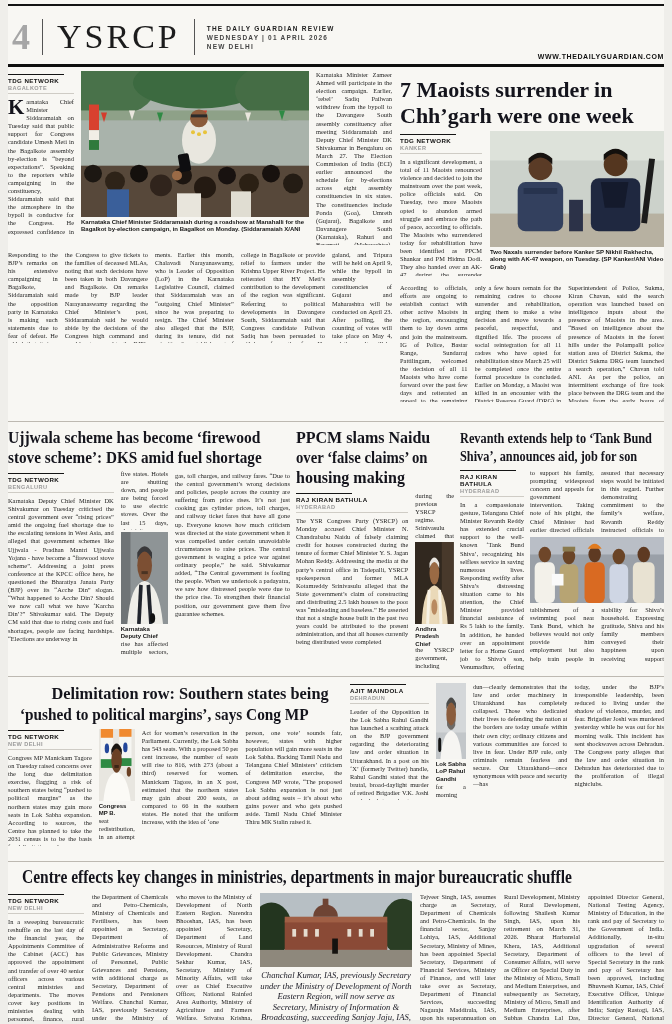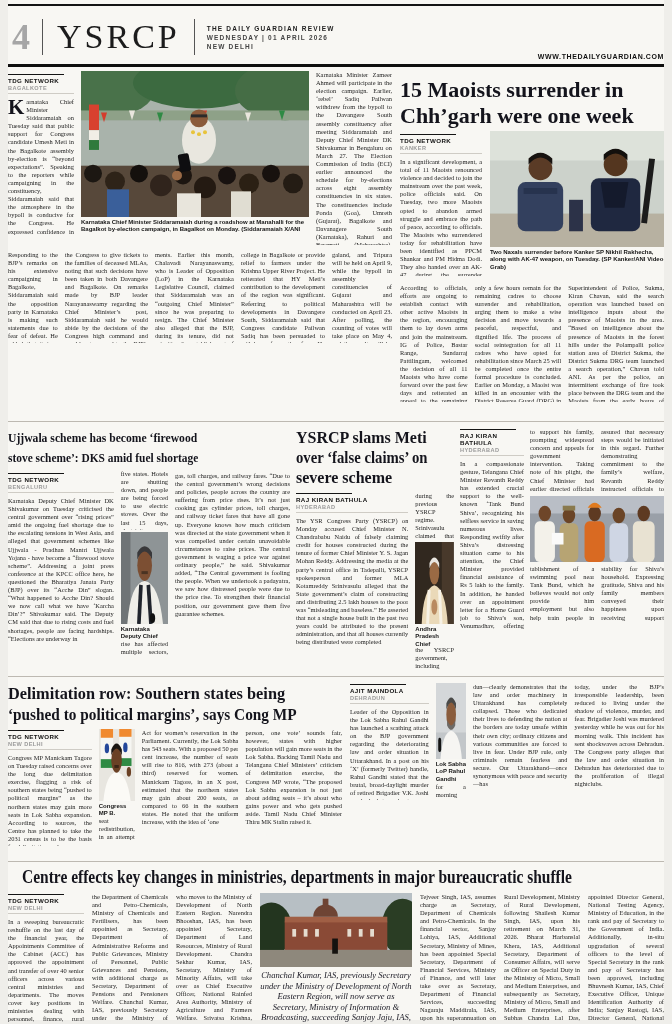--- a/index.html
+++ b/index.html
@@ -128,21 +128,21 @@
         <div class="col bt">Responding to the BJP’s remarks on his extensive campaigning in Bagalkote, Siddaramaiah said the opposition party in Karnataka is making such statements due to fear of defeat. He added that it is a tradition of</div>
         <div class="col bt">the Congress to give tickets to the families of deceased MLAs, noting that such decisions have been taken in both Davangere and Bagalkote. On remarks made by BJP leader Narayanaswamy regarding the Chief Minister’s post, Siddaramaiah said he would abide by the decisions of the Congress high command and would not respond to the BJP’s state-</div>
         <div class="col bt">ments. Earlier this month, Chalavadi Narayanaswamy, who is Leader of Opposition (LoP) in the Karnataka Legislative Council, claimed that Siddaramaiah was an “outgoing Chief Minister” since he was preparing to resign. The Chief Minister also alleged that the BJP, during its tenure, did not prioritise the establishment of a medical</div>
         <div class="col bt">college in Bagalkote or provide relief to farmers under the Krishna Upper River Project. He reiterated that HY Meti’s contribution to the development of the region was significant. Referring to political developments in Davangere South, Siddaramaiah said that Congress candidate Pailwan Sadiq has been persuaded to withdraw from the fray. He added that</div>
         <div class="col bt">galand, and Tripura will be held on April 9, while the bypoll in assembly constituencies of Gujarat and Maharashtra will be conducted on April 23. After polling, the counting of votes will take place on May 4, and the results will be declared the same day.</div>
       </div>
     </section>
 
     <section class="story-maoists">
       <h2 class="hl" style="font-size:22px;line-height:26px;margin:6px 0 2px 0;font-weight:bold;">
-        <span class="hlfit">15 Maoists surrender in</span>
+        <span class="hlfit">7 Maoists surrender in</span>
         <span class="hlfit">Chh’garh were one week</span>
       </h2>
       <div style="display:flex;gap:8px;height:150px;">
         <div style="width:82px;flex:none;">
           <div class="byline">
             <div class="brule"></div>
             <div class="who">TDG NETWORK</div>
             <div class="where">KANKER</div>
           </div>
           <div class="bt" style="height:118px;">In a significant development, a total of 11 Maoists renounced violence and decided to join the mainstream over the past week, police officials said. On Tuesday, two more Maoists opted to abandon armed struggle and embrace the path of peace, according to officials. The Maoists who surrendered today for rehabilitation have been identified as PPCM Shankar and PM Hidma Dodi. They also handed over an AK-47 during the surrender process.</div>
@@ -172,21 +172,21 @@
         <div class="col bt">Superintendent of Police, Sukma, Kiran Chavan, said the search operation was launched based on intelligence inputs about the presence of Maoists in the area. “Based on intelligence about the presence of Maoists in the forest hills under the Polampalli police station area of District Sukma, the District Sukma DRG team launched a search operation,” Chavan told ANI. As per the police, an intermittent exchange of fire took place between the DRG team and the Maoists from the early hours of Saturday. Upon searching the encounter site, the body of one male Maoist was recovered along with a weapon.</div>
       </div>
     </section>
   </div>
 
   <div class="hsep"></div>
 
   <div class="band band2" style="gap:6px;">
 
     <section class="story-ujjwala">
-      <h2 class="hl" style="font-size:12px;line-height:20px;margin:2px 0 2px 0;">
+      <h2 class="hl" style="font-size:16px;line-height:20px;margin:2px 0 2px 0;">
         <span class="hlfit" style="transform:scaleX(.97);">Ujjwala scheme has become ‘firewood</span>
         <span class="hlfit" style="transform:scaleX(.95);">stove scheme’: DKS amid fuel shortage</span>
       </h2>
       <div class="cols" style="height:196px;">
         <div class="col">
           <div class="byline">
             <div class="brule"></div>
             <div class="who">TDG NETWORK</div>
             <div class="where">BENGALURU</div>
           </div>
@@ -207,23 +207,23 @@
           </svg>
           <div class="cap" style="height:14px;">Karnataka Deputy Chief Minister DK Shivakumar</div>
           <div class="bt" style="height:18px;">rise has affected multiple sectors, including cooking</div>
         </div>
         <div class="col bt" style="margin-top:2px;">gas, toll charges, and railway fares. “Due to the central government’s wrong decisions and policies, people across the country are suffering from price rises. It’s not just cooking gas cylinder prices, toll charges, and railway ticket fares that have all gone up. Everyone knows how much criticism was directed at the state government when it was compelled under certain unavoidable circumstances to raise prices. The central government is waging a price war against ordinary people,” he said. Shivakumar added, “The Central government is fooling the people. When we undertook a padayatra, we saw how distressed people were due to the price rise. To strengthen their financial position, our government gave them five guarantee schemes.</div>
       </div>
     </section>
 
     <section class="story-ysrcp">
       <h2 class="hl" style="font-size:16px;line-height:20px;margin:2px 0 2px 0;">
-        <span class="hlfit">YSRCP slams Meti</span>
+        <span class="hlfit">PPCM slams Naidu</span>
         <span class="hlfit" style="transform:scaleX(.92);">over ‘false claims’ on</span>
-        <span class="hlfit">severe scheme</span>
+        <span class="hlfit">housing making</span>
       </h2>
       <div class="cols" style="height:176px;">
         <div class="col">
           <div class="byline">
             <div class="brule"></div>
             <div class="who">RAJ KIRAN BATHULA</div>
             <div class="where">HYDERABAD</div>
           </div>
           <div class="bt" style="height:146px;">The YSR Congress Party (YSRCP) on Monday accused Chief Minister N. Chandrababu Naidu of falsely claiming credit for houses constructed during the tenure of former Chief Minister Y. S. Jagan Mohan Reddy. Addressing the media at the party’s central office in Tadepalli, YSRCP spokesperson and former MLA Kotamreddy Srinivasulu alleged that the State government’s claim of constructing and distributing 2.5 lakh houses to the poor was “misleading and baseless.” He asserted that not a single house built in the past two years could be attributed to the present administration, and that all houses currently being distributed were completed</div>
         </div>
@@ -239,20 +239,24 @@
             <ellipse cx="52" cy="40" rx="13" ry="15" fill="#9a6a44"></ellipse>
             <path d="M39 34 Q52 18 65 34 L65 27 Q52 13 39 27 Z" fill="#e9e6e0"></path>
           </svg>
           <div class="cap" style="height:20px;">Andhra Pradesh Chief Minister Nara Chandrababu Naidu</div>
           <div class="bt" style="height:24px;">the YSRCP government, including those in Annamayya district.</div>
         </div>
       </div>
     </section>
 
     <section class="story-revanth">
+      <h2 class="hl" style="font-size:15px;line-height:18px;margin:3px 0 2px 0;">
+        <span class="hlfit" style="transform:scaleX(.82);">Revanth extends help to ‘Tank Bund</span>
+        <span class="hlfit" style="transform:scaleX(.82);">Shiva’, announces aid, job for son</span>
+      </h2>
       <div style="display:flex;gap:6px;height:200px;">
         <div style="width:64px;flex:none;">
           <div class="byline">
             <div class="brule"></div>
             <div class="who">RAJ KIRAN BATHULA</div>
             <div class="where">HYDERABAD</div>
           </div>
           <div class="bt" style="height:170px;">In a compassionate gesture, Telangana Chief Minister Revanth Reddy has extended crucial support to the well-known ‘Tank Bund Shiva’, recognizing his selfless service in saving numerous lives. Responding swiftly after Shiva’s distressing situation came to his attention, the Chief Minister provided financial assistance of Rs 5 lakh to the family. In addition, he handed over an appointment letter for a Home Guard job to Shiva’s son, Venumadhav, offering much-needed livelihood security. Shiva, who earned public admiration for rescuing several people from drowning at the iconic Tank Bund, had recently been facing severe financial hardship. With no stable source of income, he struggled</div>
         </div>
         <div style="flex:1;">
@@ -284,21 +288,21 @@
         </div>
       </div>
     </section>
   </div>
 
   <div class="hsep"></div>
 
   <div class="band band3">
 
     <section class="story-delim">
-      <h2 class="hl" style="font-size:17px;line-height:21px;margin:2px 0 2px 0;">
+      <h2 class="hl" style="font-size:17px;line-height:21px;margin:2px 0 2px 0;text-align:right;">
         <span class="hlfit" style="transform:scaleX(.96);">Delimitation row: Southern states being</span>
         <span class="hlfit" style="transform:scaleX(.9);">‘pushed to political margins’, says Cong MP</span>
       </h2>
       <div class="cols" style="height:122px;">
         <div class="col">
           <div class="byline">
             <div class="brule"></div>
             <div class="who">TDG NETWORK</div>
             <div class="where">NEW DELHI</div>
           </div>

